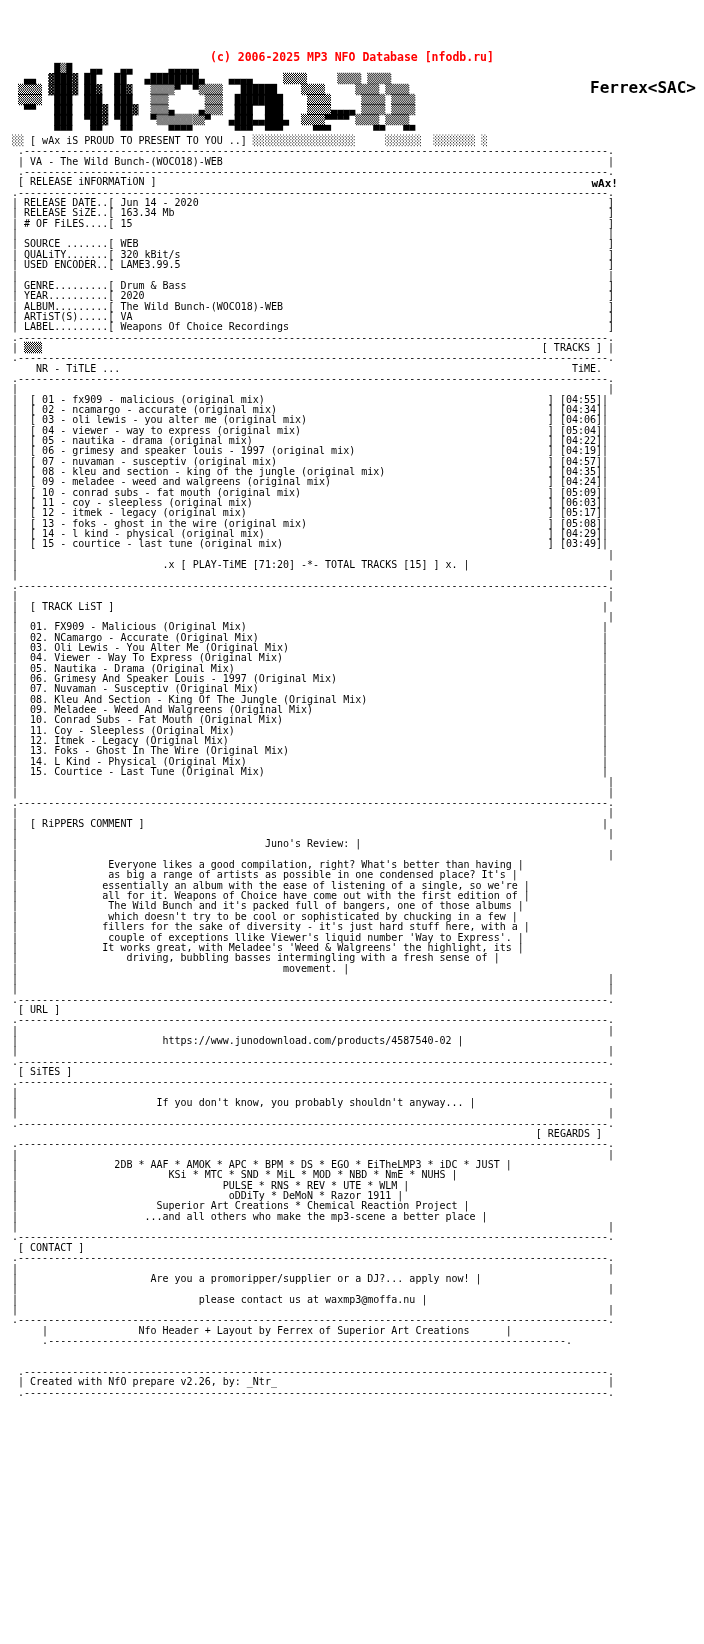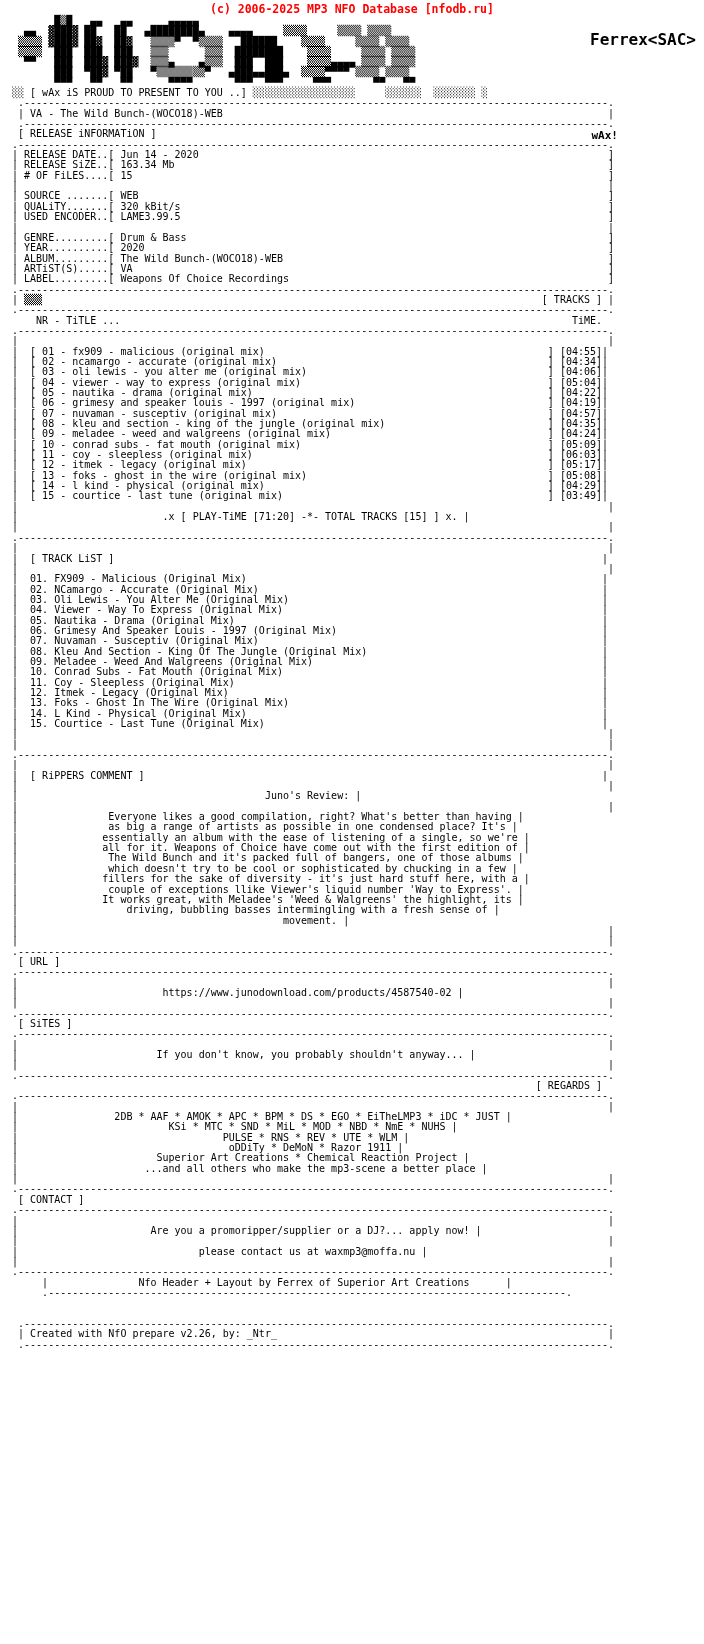--- a/index.html
+++ b/index.html
@@ -25,20 +25,21 @@
   .topbanner {
     text-align: center;
     color: #ff0000;
     font-family: "DejaVu Sans Mono", "Liberation Mono", monospace;
     font-size: 11.5px;
     font-weight: bold;
     line-height: 14px;
     letter-spacing: 0px;
     padding-top: 2px;
     white-space: pre;
+    margin-top: 48px;
   }
 
   
   .nfo {
     font-family: "DejaVu Sans Mono", "Liberation Mono", monospace;
     font-size: 10px;
     line-height: 10.35px;
     letter-spacing: 0px;
     white-space: pre;
     color: #000;

